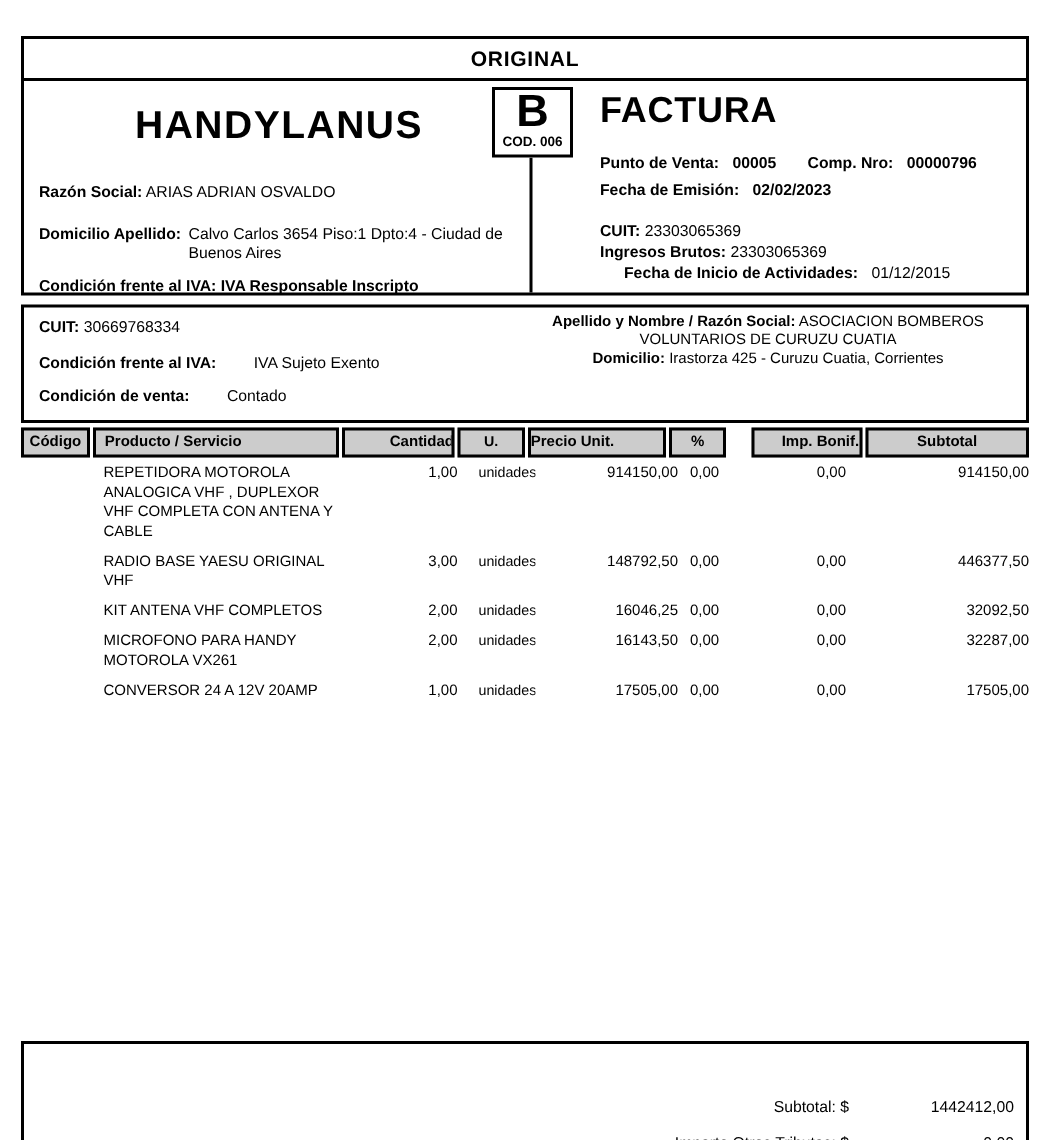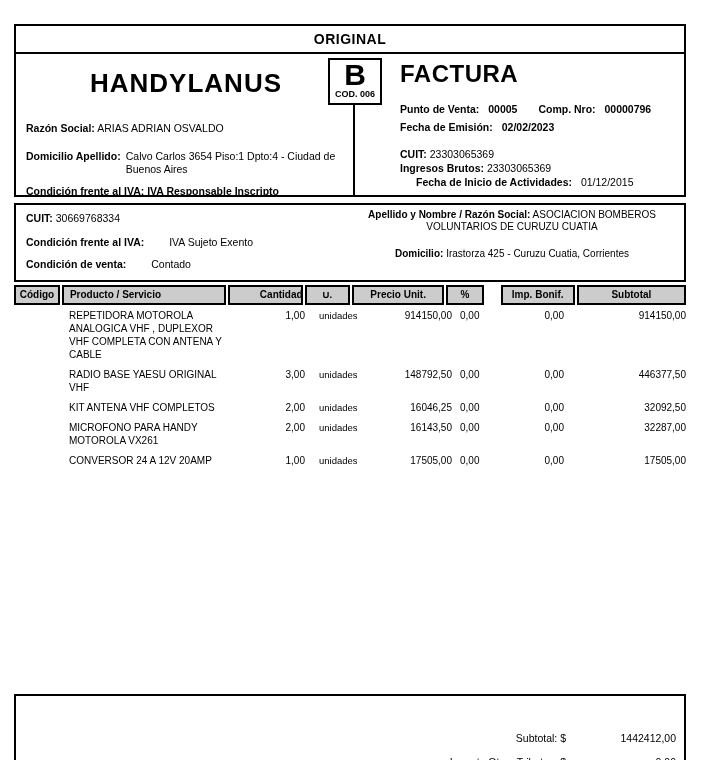--- a/index.html
+++ b/index.html
@@ -39,21 +39,21 @@
   .f-fecha    { left:384px; top:67px; font-weight:bold; }
   .f-cuit     { left:384px; top:94px; }
   .f-ibrutos  { left:384px; top:108px; }
   .f-inicio   { left:384px; top:122px;margin-left:16px; }
   .sp-l { margin-left:6px; } .sp-xl { margin-left:18px; }
 
   
   .client-box { left:14px; top:203px; width:672px; height:79px; }
   .c-cuit  { left:10px; top:7px; }
   .c-name  { left:322px; top:4px; width:348px; text-align:center; font-size:10px; line-height:12px; }
-  .c-dom   { margin-top:15px; }
+  .c-dom   { margin-top:1px; }
   .c-iva   { left:10px; top:31px; }
   .c-iva .val { margin-left:22px; }
   .c-venta { left:10px; top:53px; }
   .c-venta .val { margin-left:22px; }
 
   
   .tbl-head { position:absolute; left:14px; top:285px; width:672px; display:flex; gap:2px; }
   .th { border:2px solid #000; background:#cccccc; font-size:10px; font-weight:bold;
         height:20px; line-height:16px; text-align:center; overflow:hidden; }
   .th.left { text-align:left; padding-left:6px; }
@@ -156,23 +156,23 @@
       <span class="lbl">Condición de venta:</span>
       <span class="val">Contado</span>
     </div>
   </div>
 
   <div class="tbl-head">
     <div class="th col-codigo">Código</div>
     <div class="th col-prod left">Producto / Servicio</div>
     <div class="th col-cant">Cantidad</div>
     <div class="th col-med" style="padding-left:0;">U. Medida</div>
-    <div class="th col-precio" style="text-align:center;padding:0;">Precio Unit.</div>
+    <div class="th col-precio" style="text-align:left;padding:0;">Precio Unit.</div>
     <div class="th col-bonif" style="padding-left:0;">% Bonif</div>
-    <div class="th col-imp" style="text-align:center;padding:0;margin-left:15px;">Imp. Bonif.</div>
+    <div class="th col-imp" style="padding:0;margin-left:15px;">Imp. Bonif.</div>
     <div class="th col-sub" style="text-align:center;padding:0;">Subtotal</div>
   </div>
 
   <div class="tbl-body">
 
     <div class="tr">
       <div class="td col-codigo"></div>
       <div class="td col-prod">REPETIDORA MOTOROLA ANALOGICA VHF , DUPLEXOR VHF COMPLETA CON ANTENA Y CABLE</div>
       <div class="td col-cant">1,00</div>
       <div class="td col-med">unidades</div>

